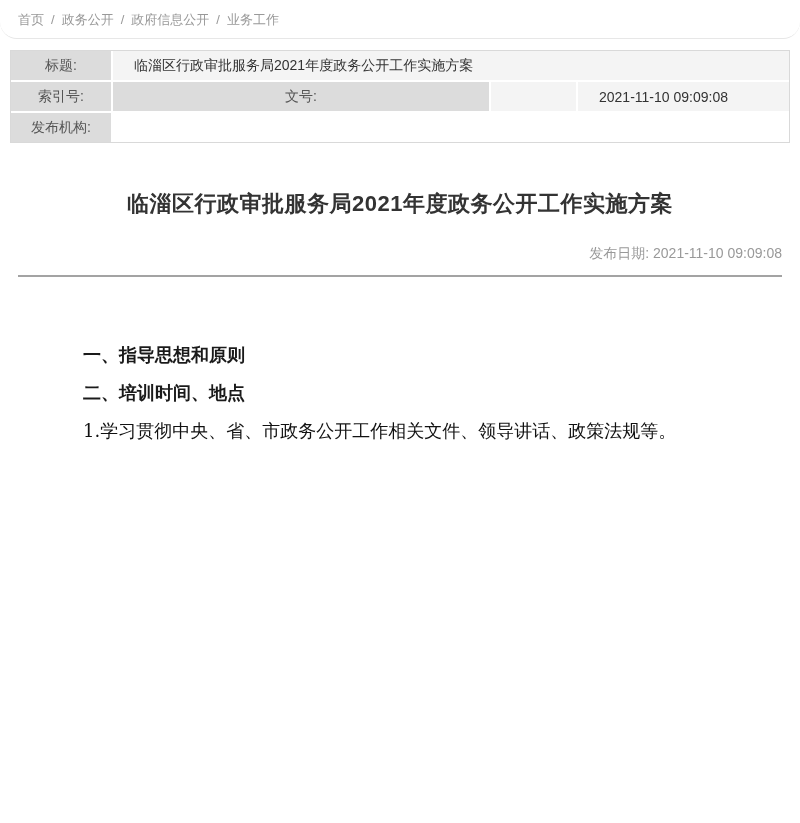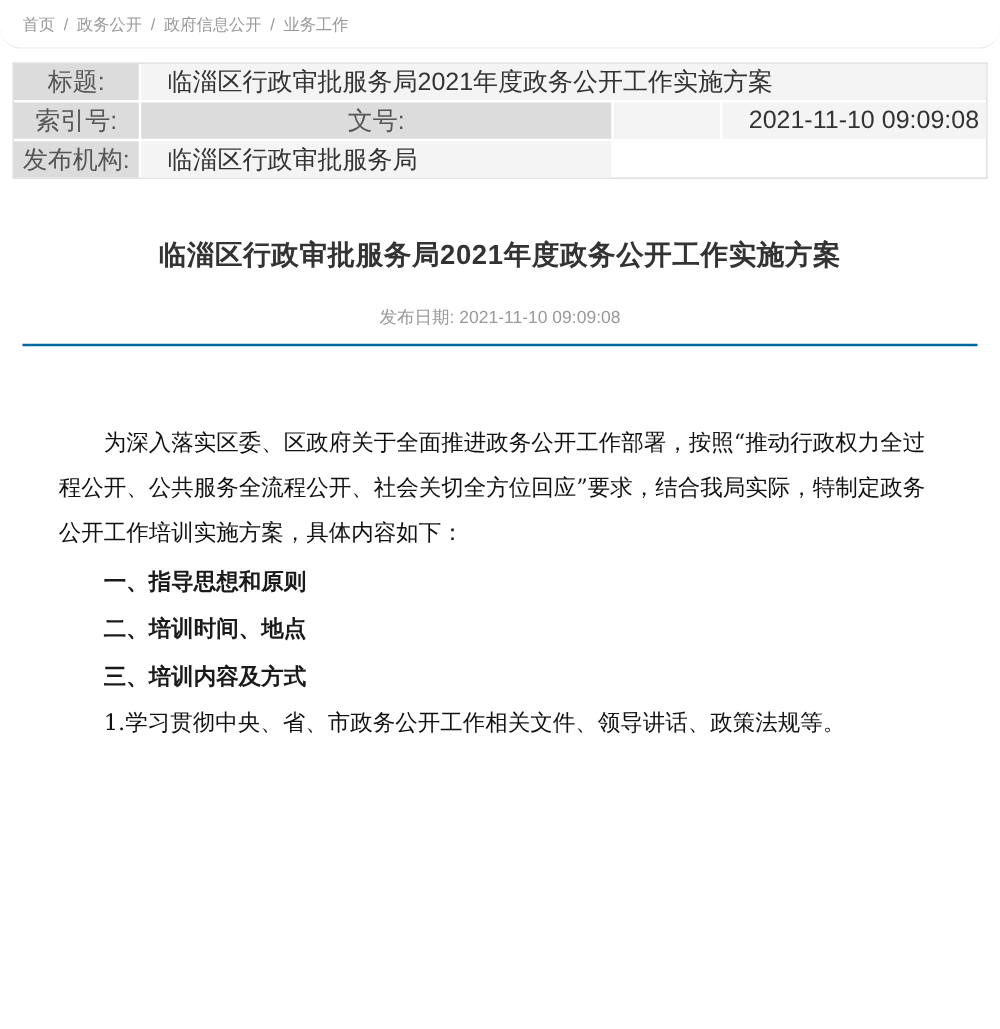--- a/index.html
+++ b/index.html
@@ -18,21 +18,21 @@
   .crumb-sep { color: #999; margin: 0 7px; }
 
   
   .meta-table {
     margin: 11px 10px 0;
     display: grid;
     grid-template-columns: 100px 376px 85px 1fr;
     gap: 2px;
     background: #ffffff;
     border: 1px solid #d9d9d9;
-    font-size: 20px;
+    font-size: 14px;
   }
   .mt-label {
     background: #dcdcdc;
     color: #555;
     display: flex;
     align-items: center;
     justify-content: center;
     height: 29px;
   }
   .mt-value {
@@ -52,25 +52,25 @@
     font-size: 22px;
     font-weight: bold;
     color: #333;
     letter-spacing: 0.5px;
     line-height: 30px;
   }
 
   
   .article-meta {
     display: flex;
-    justify-content: center;
+    justify-content: flex-end;
     align-items: center;
     margin: 26px 18px 0;
     padding-bottom: 12px;
-    border-bottom: 2px solid #0369a1;
+    border-bottom: 2px solid #a3a3a3;
     font-size: 14px;
   }
   .pub-date { color: #999; }
   .meta-tools { color: #555; display: flex; align-items: center; gap: 6px; }
   .fs-opt { color: #555; cursor: pointer; padding: 0 1px; }
   .fs-opt.selected {
     color: #2e64a6;
     border: 1px solid #2e64a6;
     border-radius: 4px;
     padding: 0 3px;
@@ -103,31 +103,28 @@
 <div class="meta-table">
   <div class="mt-label">标题:</div>
   <div class="mt-value span3">临淄区行政审批服务局2021年度政务公开工作实施方案</div>
 
   <div class="mt-label">索引号:</div>
   <div class="mt-label">文号:</div>
   <div class="mt-value"></div>
 
   <div class="mt-value">2021-11-10 09:09:08</div>
   <div class="mt-label">发布机构:</div>
-  <div class="mt-value">临淄区行政审批服务局</div>
 </div>
 
 <h1 class="article-title">临淄区行政审批服务局2021年度政务公开工作实施方案</h1>
 
 <div class="article-meta">
   <div class="pub-date">
     <span>发布日期:</span>
     <span>2021-11-10 09:09:08</span>
   </div>
 </div>
 
 <div class="article-body">
-    <p class="text">为深入落实区委、区政府关于全面推进政务公开工作部署，按照“推动行政权力全过程公开、公共服务全流程公开、社会关切全方位回应”要求，结合我局实际，特制定政务公开工作培训实施方案，具体内容如下：</p>
     <p class="heading">一、指导思想和原则</p>
     <p class="heading">二、培训时间、地点</p>
-    <p class="heading">三、培训内容及方式</p>
     <p class="text">1.学习贯彻中央、省、市政务公开工作相关文件、领导讲话、政策法规等。</p>
   </div>
 
 </body></html>

